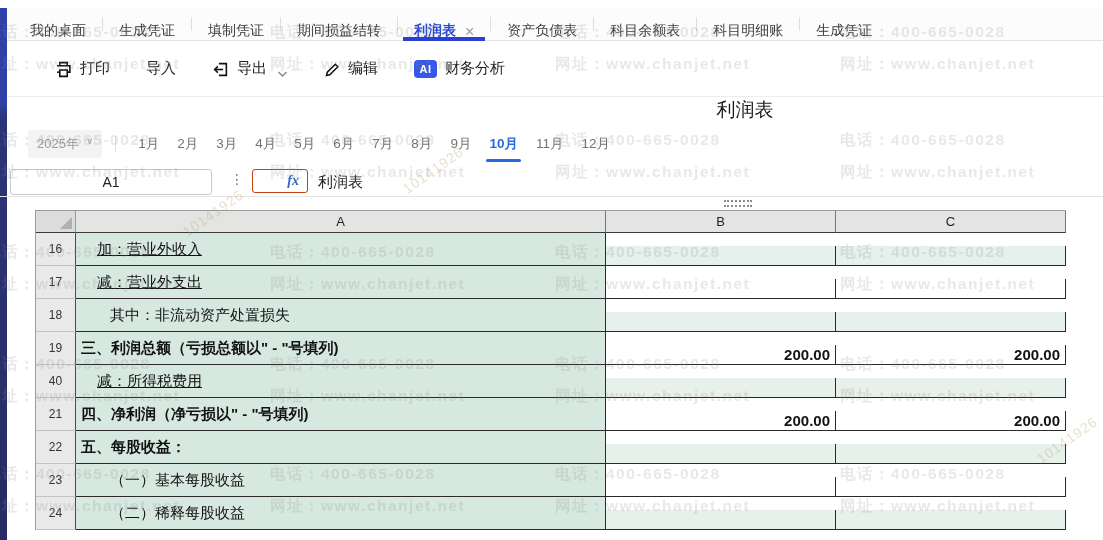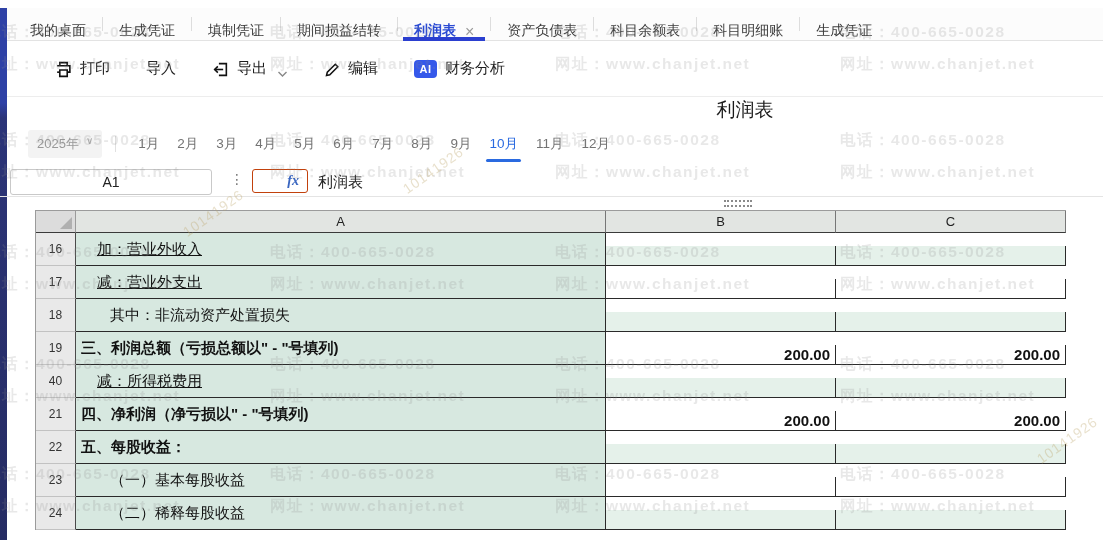--- a/index.html
+++ b/index.html
@@ -31,21 +31,21 @@
   
   .report-title{position:absolute;left:745px;top:97px;transform:translateX(-50%);
     font-size:19px;color:#1a1a1a;}
   
   .monthbar{position:absolute;left:28px;top:127px;height:34px;display:flex;align-items:center;}
   .year-chip{background:#f3f3f3;color:#999;font-size:13px;padding:5px 9px;border-radius:3px;
     display:flex;align-items:flex-start;gap:7px;cursor:pointer;}
   .year-caret{font-size:10px;color:#aaa;}
   .mb-sep{width:1px;height:16px;background:#e0e0e0;margin:0 13px;}
   .month{position:relative;font-size:13.5px;color:#737373;margin:0 9px;padding:9px 0;cursor:pointer;white-space:nowrap;}
-  .month.active{color:#2a6ae0;font-weight:400;}
+  .month.active{color:#2a6ae0;font-weight:700;}
   .month.active::after{content:"";position:absolute;left:-3px;right:-3px;bottom:0;height:3px;background:#2a6ae0;border-radius:2px;}
   
   .name-box{position:absolute;left:10px;top:169px;width:200px;height:24px;border:1px solid #c9c9c9;
     border-radius:3px;background:#fff;text-align:center;line-height:24px;font-size:14px;color:#222;}
   .fb-dots{position:absolute;left:230px;top:172px;color:#777;font-size:14px;line-height:1;}
   .fx-box{position:absolute;left:252px;top:169px;width:56px;height:24px;border:1px solid #c2410c;
     border-radius:3px;background:#fff;display:flex;align-items:center;justify-content:flex-end;padding-right:8px;box-sizing:border-box;}
   .fx{font-family:"Liberation Serif","DejaVu Serif",serif;font-style:italic;font-weight:700;color:#3a66c0;font-size:14px;}
   .fb-value{position:absolute;left:318px;top:173px;font-size:15px;color:#222;}
   .fb-line{position:absolute;left:0;top:196px;width:1103px;height:1px;background:#e4e4e4;}

